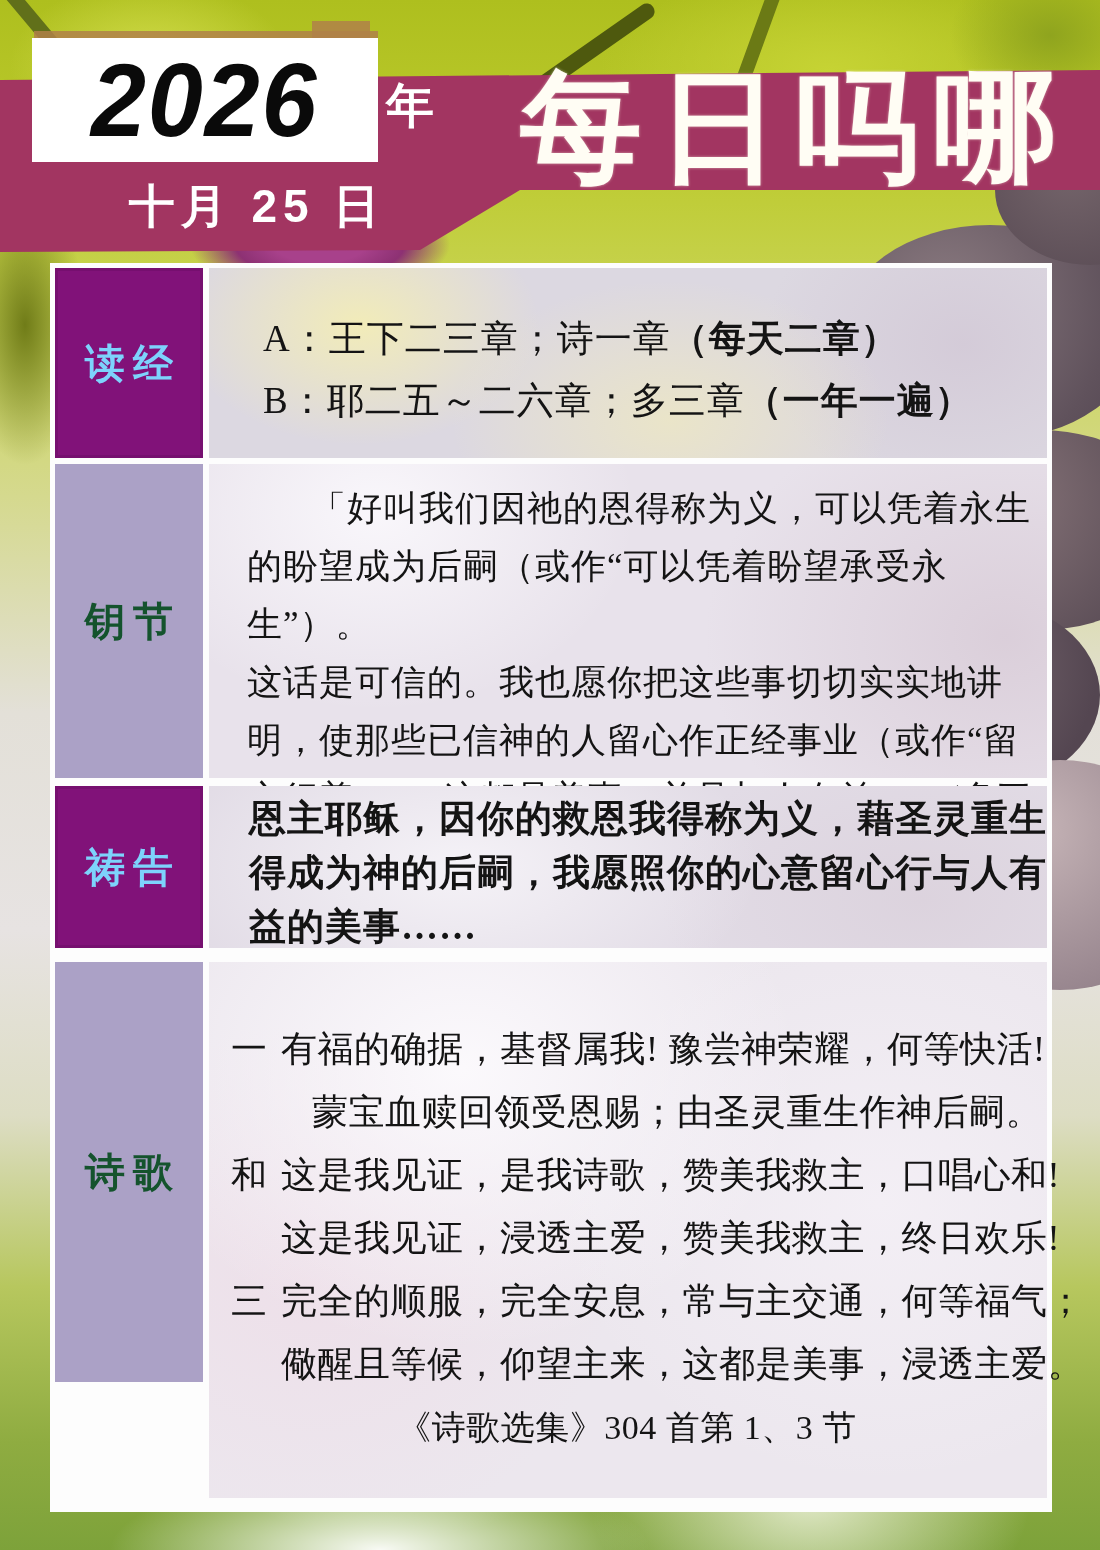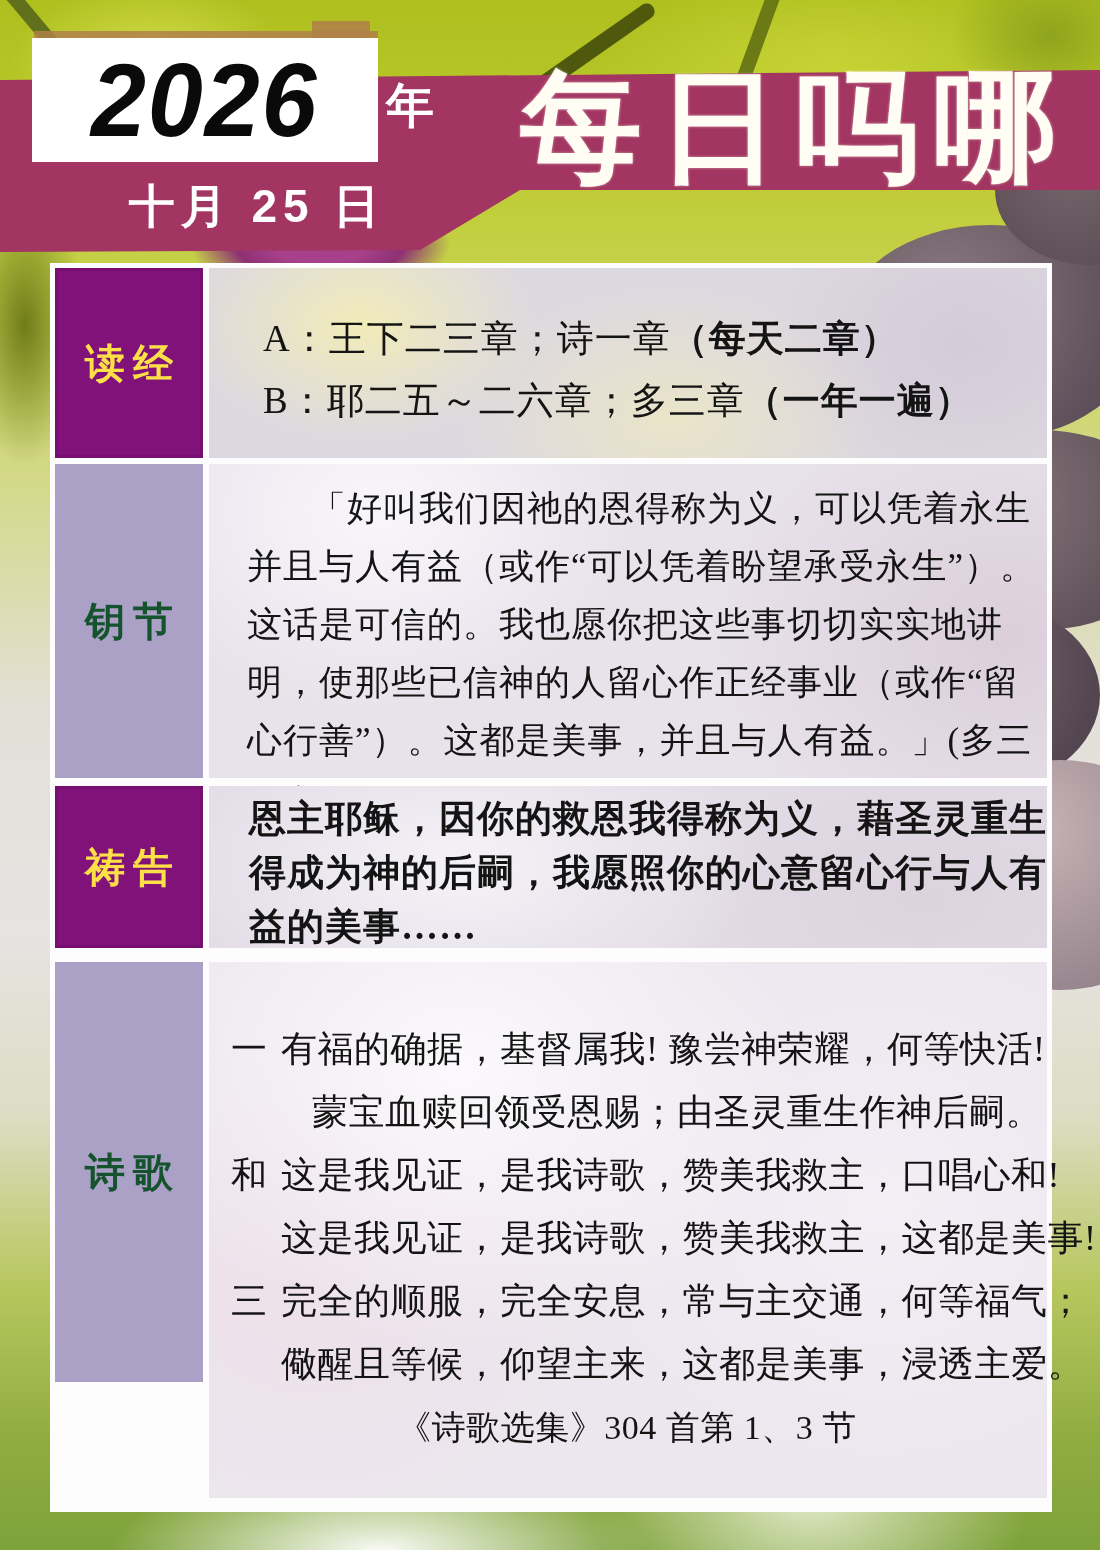--- a/index.html
+++ b/index.html
@@ -36,21 +36,21 @@
   .year-box{position:absolute;left:32px;top:38px;width:346px;height:124px;background:#ffffff;display:flex;align-items:center;justify-content:center;}
   .year-box span{font-family:"Liberation Sans","DejaVu Sans",sans-serif;font-weight:bold;font-style:italic;font-size:104px;color:#0a0a0a;letter-spacing:2px;transform:scaleX(.95);}
   .year-suffix{position:absolute;left:386px;top:74px;font-family:"Liberation Sans","DejaVu Sans",sans-serif;font-weight:bold;font-size:48px;color:#ffffff;}
   .date-line{position:absolute;left:62px;top:176px;width:390px;text-align:center;font-family:"Liberation Sans","DejaVu Sans",sans-serif;font-weight:bold;font-size:46px;color:#ffffff;letter-spacing:6px;}
   .page-title{position:absolute;left:520px;top:66px;width:580px;font-family:"Liberation Sans","DejaVu Sans",sans-serif;font-weight:900;font-size:122px;line-height:1;color:#fffdf4;letter-spacing:16px;white-space:nowrap;text-shadow:0 0 3px rgba(255,250,230,.55);}
 
   
   .panel{position:absolute;left:50px;top:263px;width:1002px;height:1249px;background:#fdfdfd;}
   .row-label{position:absolute;left:5px;width:148px;display:flex;align-items:center;justify-content:center;
     font-size:40px;font-weight:bold;letter-spacing:8px;text-indent:8px;}
-  .row-label.purple{background:#811279;color:#fde047;box-shadow:inset 0 0 0 3px rgba(40,0,40,.12);font-family:Liberation Mono, monospace;}
+  .row-label.purple{background:#811279;color:#7dd3fc;box-shadow:inset 0 0 0 3px rgba(40,0,40,.12);font-family:Liberation Mono, monospace;}
   .row-label.lav{background:#aba1c6;color:#14532d;}
   .row-content{position:absolute;left:159px;width:838px;color:#141414;}
 
   .lbl-reading{top:5px;height:190px;}
   .lbl-verse{top:201px;height:314px;}
   .lbl-prayer{top:523px;height:162px;}
   .lbl-hymn{top:699px;height:420px;text-align:center;}
 
   .cnt-reading{top:5px;height:190px;
     background:radial-gradient(180px 120px at 18% 30%,rgba(244,238,180,.9),rgba(244,238,180,0)),
@@ -127,38 +127,38 @@
 
     <div class="row-label purple lbl-reading">读经</div>
     <div class="row-content cnt-reading">
       <div><span>A：</span><span>王下二三章；诗一章</span><span class="note">（每天二章）</span></div>
       <div><span>B：</span><span>耶二五～二六章；多三章</span><span class="note">（一年一遍）</span></div>
     </div>
 
     <div class="row-label lav lbl-verse">钥节</div>
     <div class="row-content cnt-verse">
       <div class="vline first">「好叫我们因祂的恩得称为义，可以凭着永生</div>
-      <div class="vline">并且与人有益（或作“可以凭着盼望承受永生”）。</div>
+      <div class="vline">的盼望成为后嗣（或作“可以凭着盼望承受永生”）。</div>
       <div class="vline">这话是可信的。我也愿你把这些事切切实实地讲</div>
       <div class="vline">明，使那些已信神的人留心作正经事业（或作“留</div>
       <div class="vline">心行善”）。这都是美事，并且与人有益。」(多三 7-8)</div>
     </div>
 
     <div class="row-label purple lbl-prayer">祷告</div>
     <div class="row-content cnt-prayer">
       <div>恩主耶稣，因你的救恩我得称为义，藉圣灵重生</div>
       <div>得成为神的后嗣，我愿照你的心意留心行与人有</div>
       <div>益的美事……</div>
     </div>
 
     <div class="row-label lav lbl-hymn">诗歌</div>
     <div class="row-content cnt-hymn">
       <div class="hline"><span class="hnum">一</span><span>有福的确据，基督属我! 豫尝神荣耀，何等快活!</span></div>
       <div class="hline deep">蒙宝血赎回领受恩赐；由圣灵重生作神后嗣。</div>
       <div class="hline"><span class="hnum">和</span><span>这是我见证，是我诗歌，赞美我救主，口唱心和!</span></div>
-      <div class="hline cont">这是我见证，是我诗歌，赞美我救主，这都是美事!</div>
+      <div class="hline cont">这是我见证，浸透主爱，赞美我救主，终日欢乐!</div>
       <div class="hline"><span class="hnum">三</span><span>完全的顺服，完全安息，常与主交通，何等福气；</span></div>
       <div class="hline cont">儆醒且等候，仰望主来，这都是美事，浸透主爱。</div>
       <div class="hymn-source">《诗歌选集》304 首第 1、3 节</div>
     </div>
 
   </div>
 </div>
 
 </body></html>

